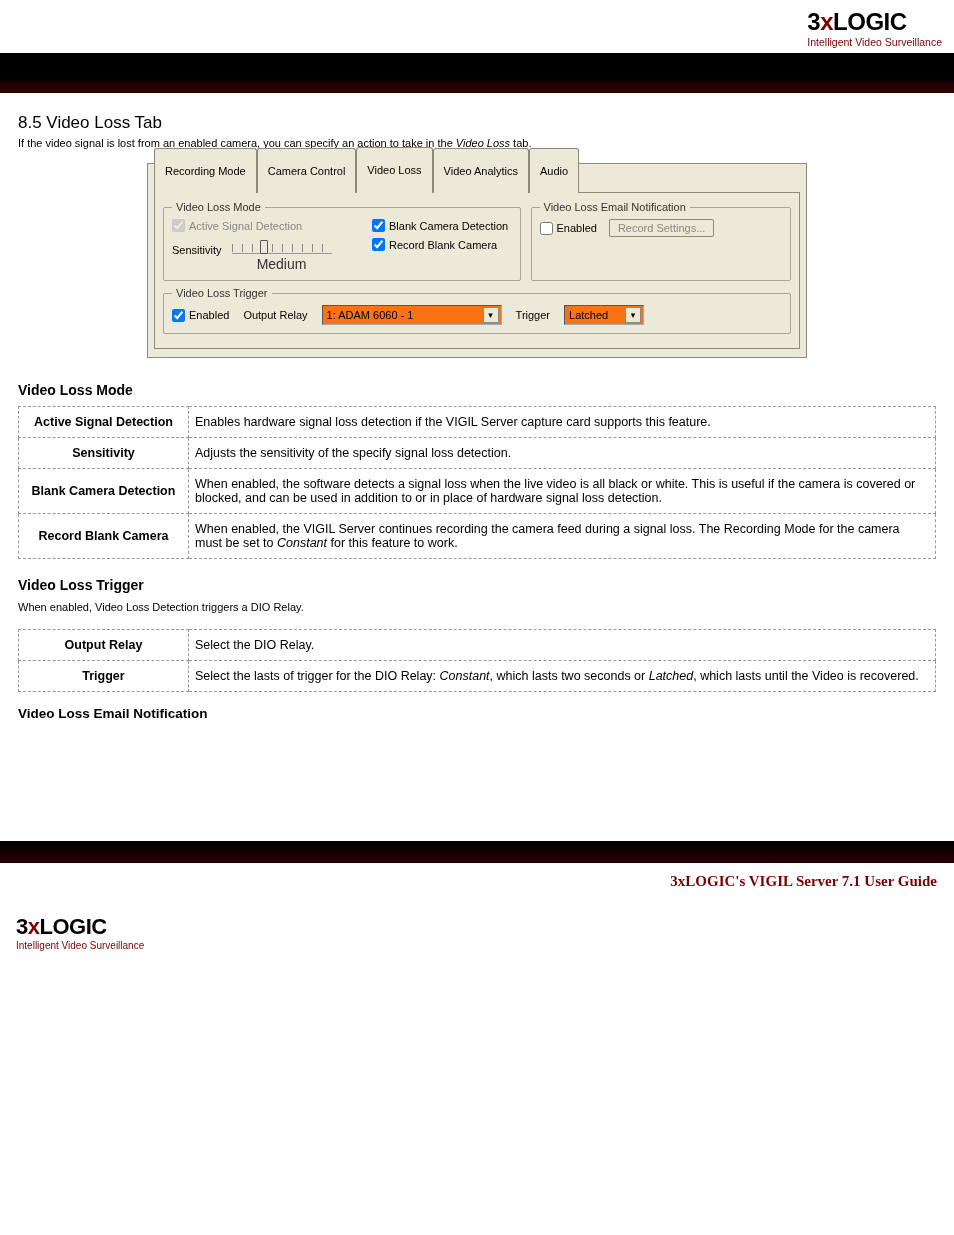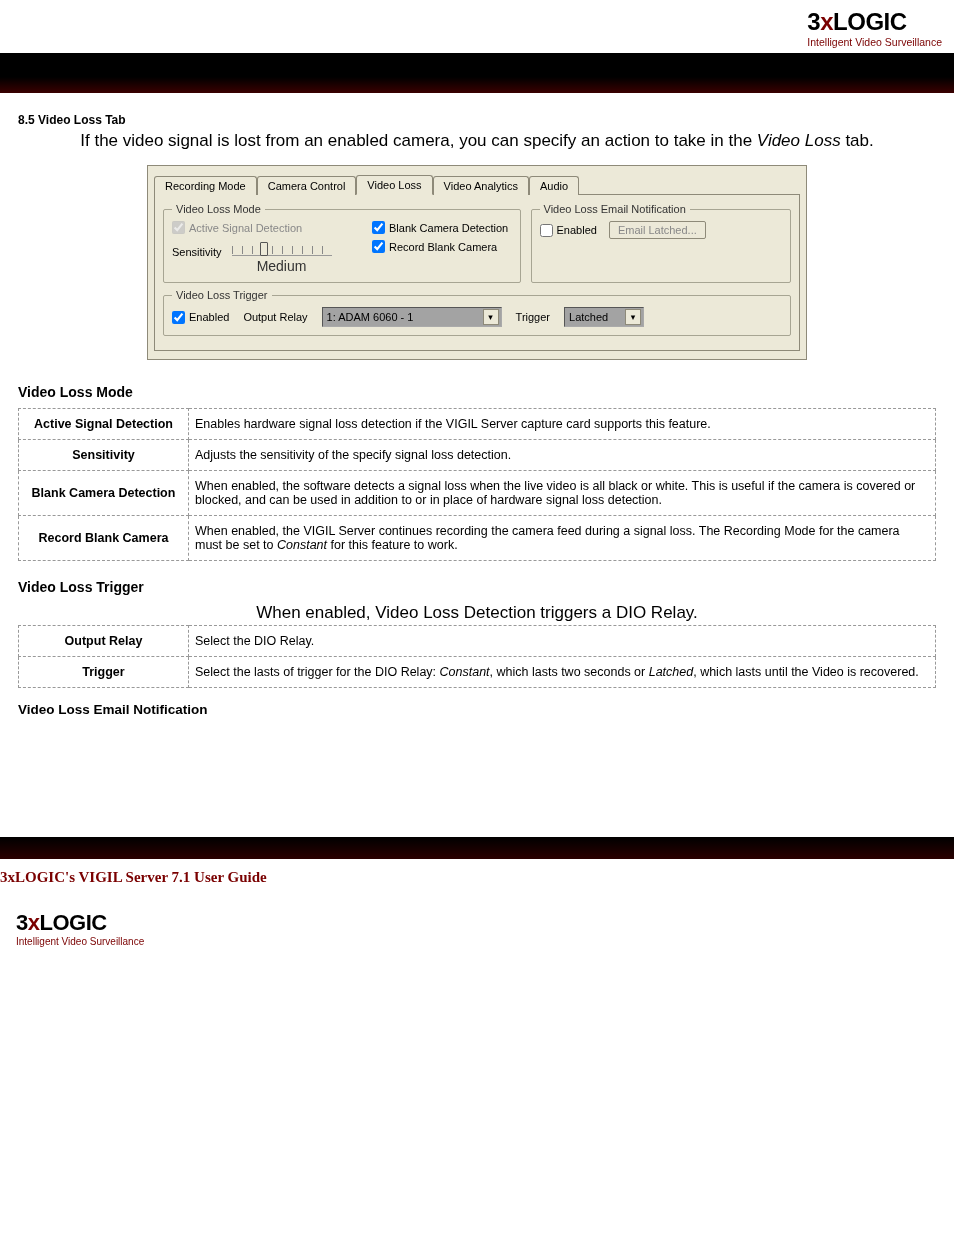--- a/index.html
+++ b/index.html
@@ -18,40 +18,40 @@
   }
   .logo-top { display: inline-block; text-align: left; }
   .logo-text { font-size: 24px; font-weight: bold; letter-spacing: -0.5px; color: #000; }
   .logo-x { color: #7a0000; font-weight: bold; }
   .logo-sub { font-size: 10.5px; color: #7a0000; }
   .bar-dark {
     height: 40px;
     background: linear-gradient(to bottom, #000 0%, #000 60%, #3a0000 100%);
   }
   .content { padding: 10px 18px 0 18px; }
-  h2 { font-size: 12px; font-weight: bold; margin: 10px 0 4px 0; }
-  p.intro { margin: 4px 0 14px 0; font-size: 17px; text-align: center; }
+  h2 { font-size: 17px; font-weight: normal; margin: 10px 0 4px 0; }
+  p.intro { margin: 4px 0 14px 0; font-size: 11px; }
   .italic { font-style: italic; }
 
   
   .dialog-wrap { display: flex; justify-content: center; margin-bottom: 24px; }
   .dialog {
     width: 660px;
     background: #ece9d8;
     border: 1px solid #8e8a79;
     font-family: Tahoma, sans-serif;
     font-size: 11px;
     padding: 0 6px 8px 6px;
   }
   .tabstrip { display: flex; align-items: flex-end; height: 24px; margin-top: 4px; }
   .tab {
     border: 1px solid #8e8a79;
     border-bottom: none;
     background: #ece9d8;
-    padding: 3px 10px;
+    padding: 16px 10px;
     margin-right: 0;
     border-top-left-radius: 3px;
     border-top-right-radius: 3px;
     font-size: 11px;
     position: relative;
     top: 1px;
   }
   .tab.sel { background: #ece9d8; z-index: 2; border-bottom: 1px solid #ece9d8; }
   .tabbody { border: 1px solid #8e8a79; background: #ece9d8; padding: 8px; }
   .row { display: flex; gap: 10px; }
@@ -86,21 +86,21 @@
     background: #ece9d8;
     border: 1px solid #8e8a79;
     padding: 2px 8px;
     font-size: 11px;
     color: #888;
     border-radius: 2px;
   }
   .trigger-row { display: flex; align-items: center; gap: 14px; }
   .dd {
     display: inline-flex; align-items: center; justify-content: space-between;
-    background: #a3a3a3; border: 1px inset #aaa; height: 20px; padding: 0 2px 0 4px;
+    background: #f97316; border: 1px inset #aaa; height: 20px; padding: 0 2px 0 4px;
     font-size: 11px; min-width: 180px;
   }
   .dd .arrow {
     width: 16px; height: 16px; background: #ece9d8; border: 1px solid #8e8a79;
     display: flex; align-items: center; justify-content: center; font-size: 9px;
   }
   .dd.small { min-width: 80px; }
   h3 { font-size: 14px; font-weight: bold; margin: 18px 0 8px 0; }
   h4 { font-size: 13.5px; font-weight: bold; margin: 14px 0 6px 0; }
 
@@ -118,26 +118,26 @@
     width: 170px;
     font-weight: bold;
     text-align: center;
   }
   .footer-bar {
     margin-top: 120px;
     height: 22px;
     background: linear-gradient(to bottom, #000 0%, #2a0000 100%);
   }
   .footer-text {
-    text-align: left;
+    text-align: right;
     font-family: "Times New Roman", serif;
     color: #7a0000;
     font-weight: bold;
     font-size: 15px;
-    padding: 10px 8px 18px 0;
+    padding: 10px 17px 18px 0;
   }
   .footer-logo { padding: 6px 0 10px 16px; }
   .footer-logo .logo-text { font-size: 22px; }
   .footer-logo .logo-sub { font-size: 10px; }
   .sep-rule { border-top: 1px solid #8e8a79; margin-top:0; }
 </style>
 </head>
 <body>
 
 <div class="page">
@@ -199,21 +199,21 @@
                 </div>
               </div>
             </fieldset>
             <fieldset class="fld-right">
               <legend>Video Loss Email Notification</legend>
               <div style="display:flex; align-items:center; gap:12px;">
                 <span class="chk">
                   <input type="checkbox" style="">
                     <label>Enabled</label>
                 </span>
-                <button class="btn-xp">Email Latched...</button>
+                <button class="btn-xp">Record Settings...</button>
               </div>
             </fieldset>
           </div>
           <fieldset>
             <legend>Video Loss Trigger</legend>
             <div class="trigger-row">
               <span class="chk">
                 <input type="checkbox" checked="" style="">
                   <label>Enabled</label>
               </span>
@@ -251,21 +251,21 @@
       <tr>
         <td class="label">Record Blank Camera</td>
         <td>
           <span>When enabled, the VIGIL Server continues recording the camera feed during a signal loss.  The Recording Mode for the camera must be set to </span><span class="italic">Constant</span><span> for this feature to work.</span>
         </td>
       </tr>
     </tbody>
       </table>
 
     <h3>Video Loss Trigger</h3>
-    <p class="intro" style="margin:2px 0 2px 0;">When enabled, Video Loss Detection triggers a DIO Relay.</p>
+    <p class="intro" style="margin:2px 0 16px 0;">When enabled, Video Loss Detection triggers a DIO Relay.</p>
     <table class="desc">
       <tbody>
           <tr>
         <td class="label">Output Relay</td>
         <td>Select the DIO Relay.</td>
       </tr>
       <tr>
         <td class="label">Trigger</td>
         <td>
           <span>Select the lasts of trigger for the DIO Relay: </span><span class="italic">Constant</span><span>, which lasts two seconds or </span><span class="italic">Latched</span><span>, which lasts until the Video is recovered.</span>

